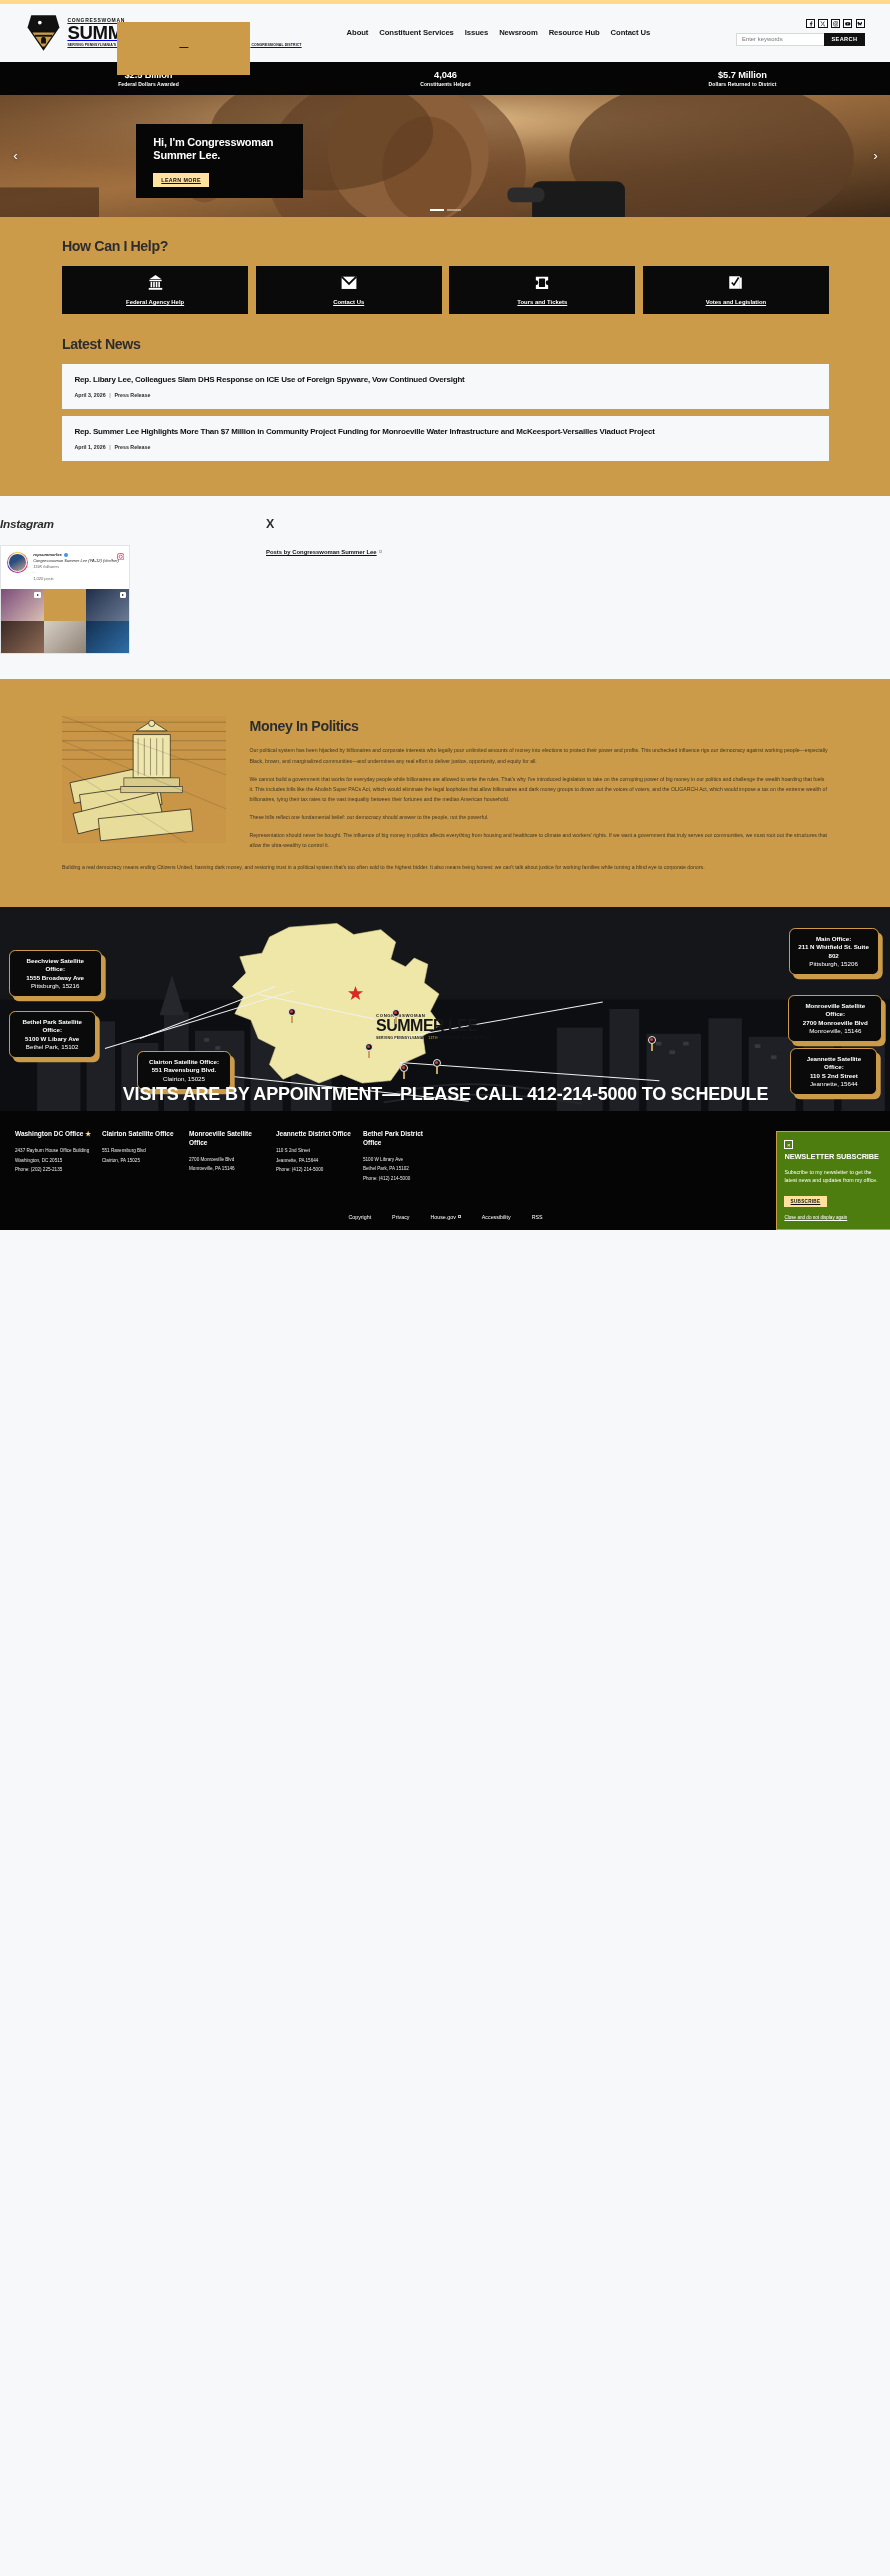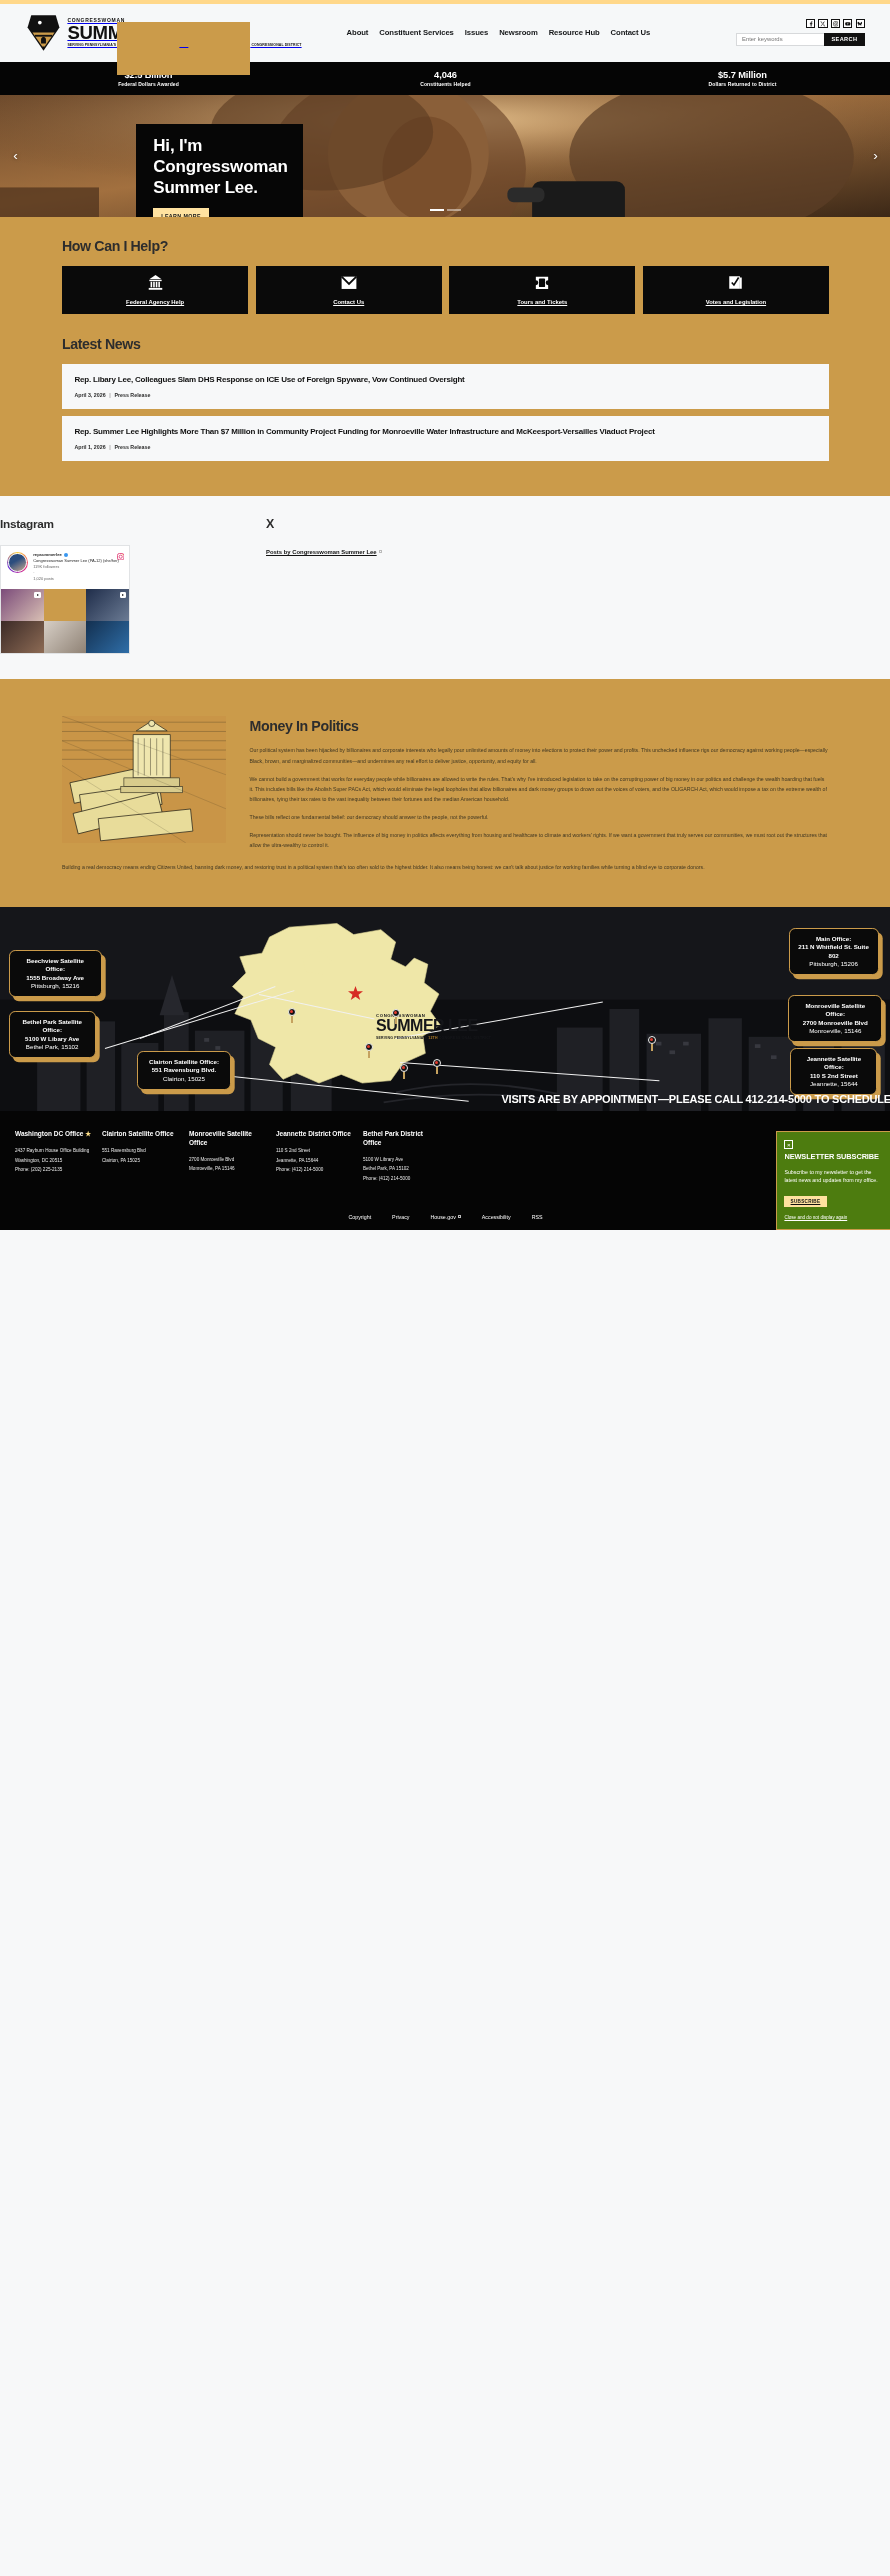--- a/index.html
+++ b/index.html
@@ -99,21 +99,21 @@
     display: flex; align-items: center; justify-content: center;
     cursor: pointer; z-index: 4; text-shadow: 0 0 3.7px rgba(0,0,0,.6);
   }
   .hero-arrow.left { left: 7.4px; }
   .hero-arrow.right { right: 7.4px; }
   .hero-card {
     position: absolute; left: 136px; top: 29px; z-index: 3;
     background: #060606; padding: 12.4px 15px 11px 17.3px; width: 167px;
   }
   .hero-card h1 {
-    color: #fff; font-size: 17px; line-height: 1.22; font-weight: 800;
+    color: #fff; font-size: 11px; line-height: 1.22; font-weight: 800;
     letter-spacing: -0.2px;
   }
   .hero-btn {
     display: inline-block; margin-top: 10px; background: #ffe2a0;
     color: #111; font-size: 5.3px; font-weight: 800; letter-spacing: 0.4px;
     padding: 4.3px 8px; cursor: pointer;
   }
   .hero-dots {
     position: absolute; bottom: 6.2px; left: 0; right: 0;
     display: flex; justify-content: center; gap: 3.7px; z-index: 4;
@@ -151,21 +151,21 @@
   }
   .news-meta .sep { color: #9a9a9a; margin: 0 3.7px; }
 
   
   .social-sec {
     background: #f7f8f9; padding: 21px 0 25px;
     display: flex;
   }
   .soc-col { padding: 0 0 0 0; }
   .soc-col.fb { width: 316px; padding-left: 37px; }
-  .soc-col.ig { width: 266px; }
+  .soc-col.ig { width: 266px; font-style: italic; }
   .soc-col.x  { width: 309px; }
   .soc-h {
     font-size: 11.8px; font-weight: 900; color: #2d2d2d;
     letter-spacing: -0.3px; margin-bottom: 13.6px;
   }
   .x-glyph { font-size: 12.4px; font-weight: 900; color: #2d2d2d; margin-bottom: 13.6px; }
   .ig-embed { width: 130px; border: 0.6px solid #e1e3e5; background: #fff; }
   .ig-head { padding: 6.2px 6.2px 7.4px; display: flex; gap: 5px; position: relative; }
   .ig-avatar {
     width: 21px; height: 21px; border-radius: 50%; flex: none;
@@ -234,21 +234,21 @@
   .pin i {
     display:block; width:8px;height:8px;border-radius:50%;
     background:#111; border:0.9px solid #f1f1f1;
   }
   .pin i::after{content:"";display:block;width:3.1px;height:3.1px;border-radius:50%;background:#e23b2e;margin:0.9px 0 0 0.9px;}
   .pin u { display:block;width:1.2px;height:6.8px;background:#c5a25f;margin:0 auto; }
   .connector { position:absolute; height:1.2px; background:#f1f1f1; z-index:3; transform-origin: left center;}
 
   .visits {
     position: absolute; bottom: 0; left: 0; right: 0; z-index: 6;
-    text-align: right; color: #fff; font-size: 11px; font-weight: 900;
+    text-align: center; color: #fff; font-size: 18px; font-weight: 900;
     letter-spacing: -0.2px; padding-bottom: 6.2px;
   }
 
   
   .footer { background: #050505; color: #fff; padding: 18.6px 15px 0; }
   .foot-offices { display: flex; gap: 0; }
   .foot-off { width: 87px; padding-right: 10px; }
   .foot-off h4 { font-size: 6.5px; font-weight: 900; line-height: 1.35; margin-bottom: 7.4px; }
   .foot-off h4 .star { color: #ffe08a; }
   .foot-off p { font-size: 4.6px; line-height: 2.05; color: #e9e9e9; }

